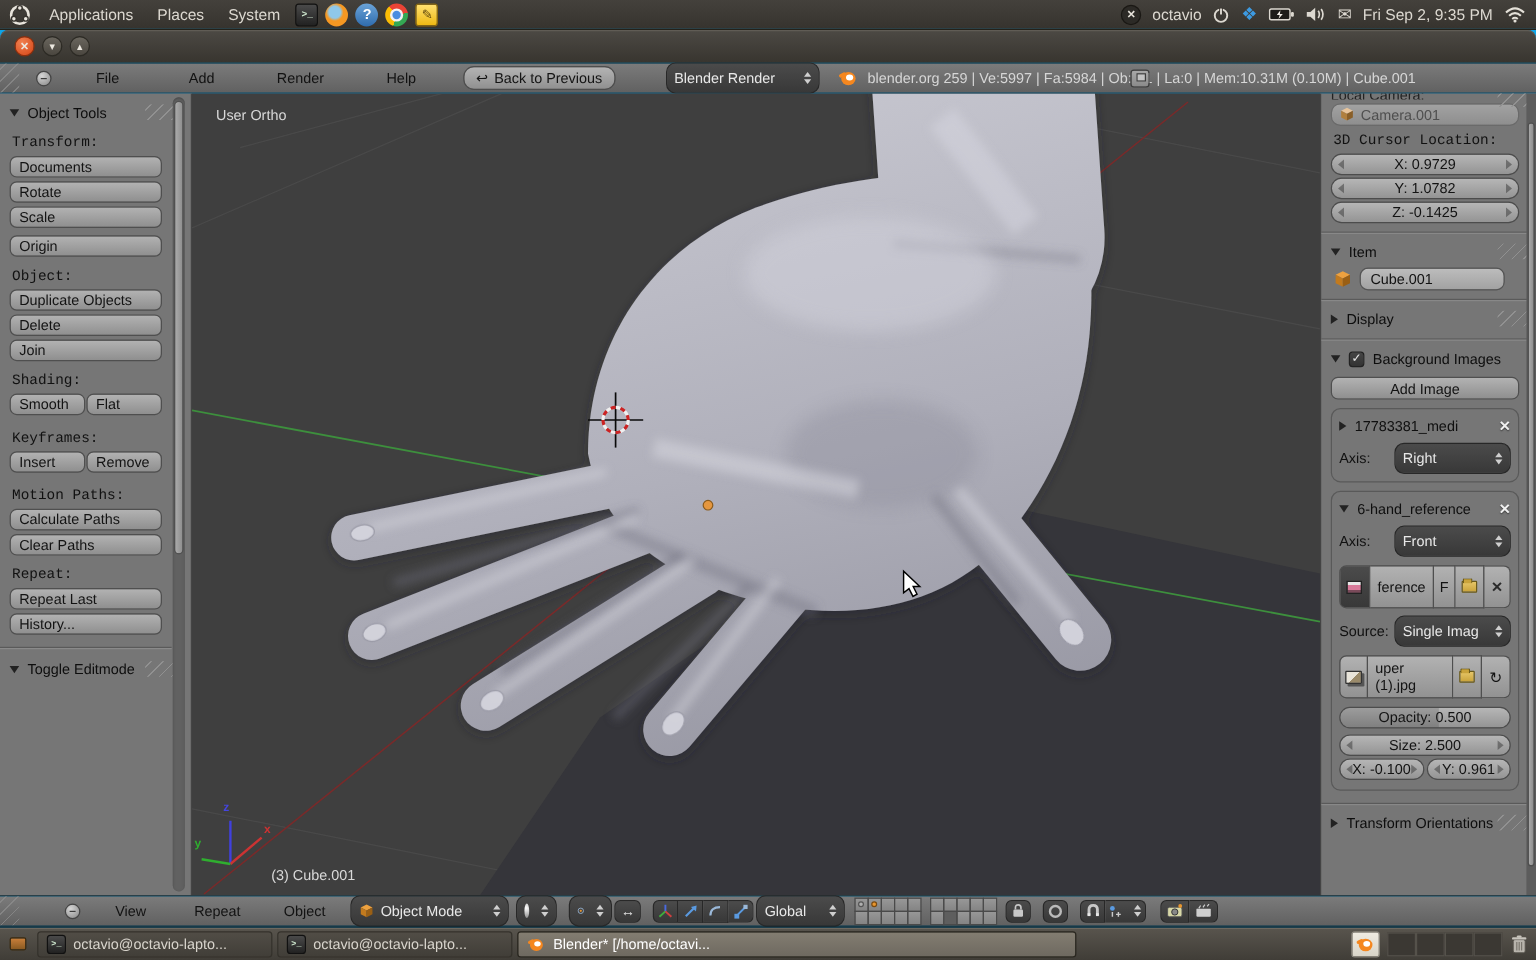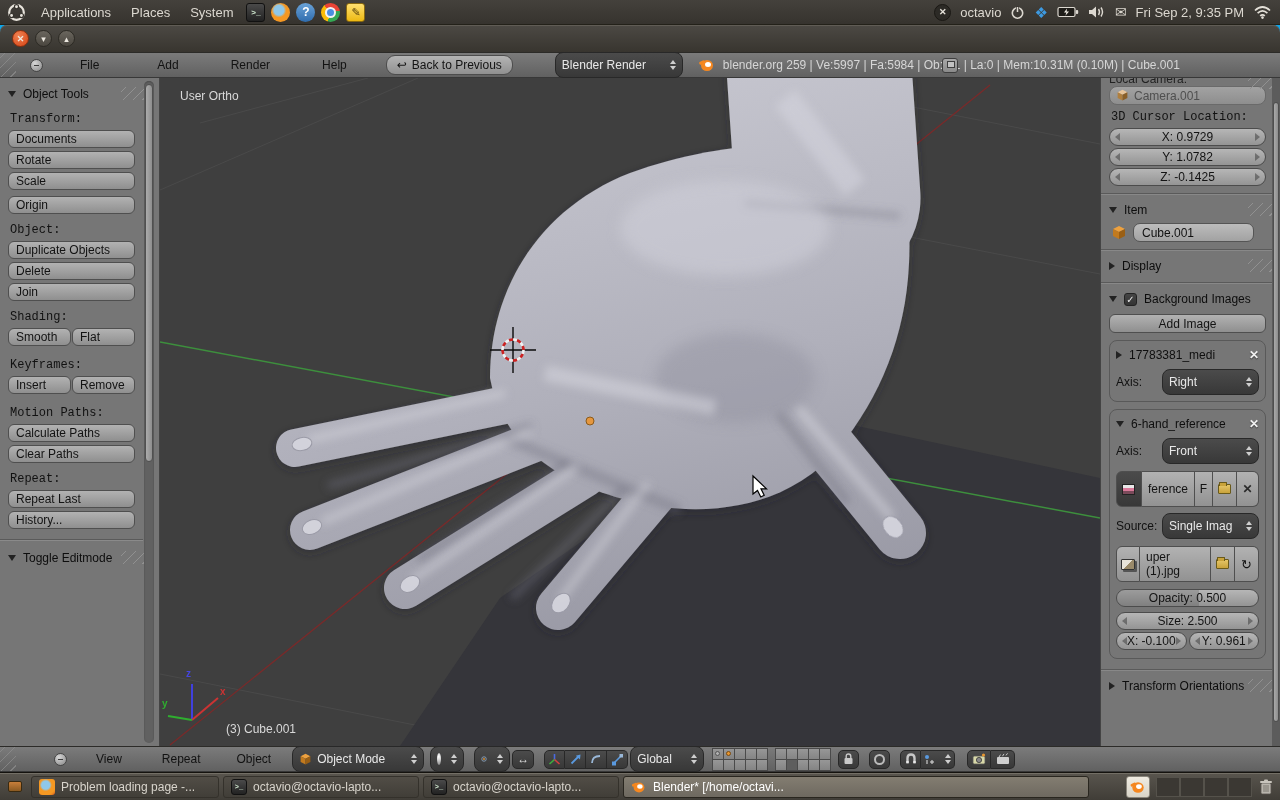--- a/index.html
+++ b/index.html
@@ -709,24 +709,20 @@
           <line x1="10" y1="2.4" x2="11.5" y2="0.4" stroke="#cfcfcf" stroke-width="1"></line>
         </svg>
       </div>
     </div>
   </div>
 
   <div id="taskbar">
     <div class="show-desktop">
         <span class="sd-glyph"></span>
       </div>
-    <div class="task" style="width:188px;">
-      <span class="ticon icon-firefox launcher" style="margin:0; width:16px; height:16px;"></span>
-      <span>Problem loading page -...</span>
-    </div>
     <div class="task" style="width:196px;">
       <span class="ticon icon-terminal launcher" style="margin:0; width:16px; height:16px; font-size:7px;">&gt;_</span>
       <span>octavio@octavio-lapto...</span>
     </div>
     <div class="task" style="width:196px;">
       <span class="ticon icon-terminal launcher" style="margin:0; width:16px; height:16px; font-size:7px;">&gt;_</span>
       <span>octavio@octavio-lapto...</span>
     </div>
     <div class="task active" style="width:466px;">
       <span class="ticon">

